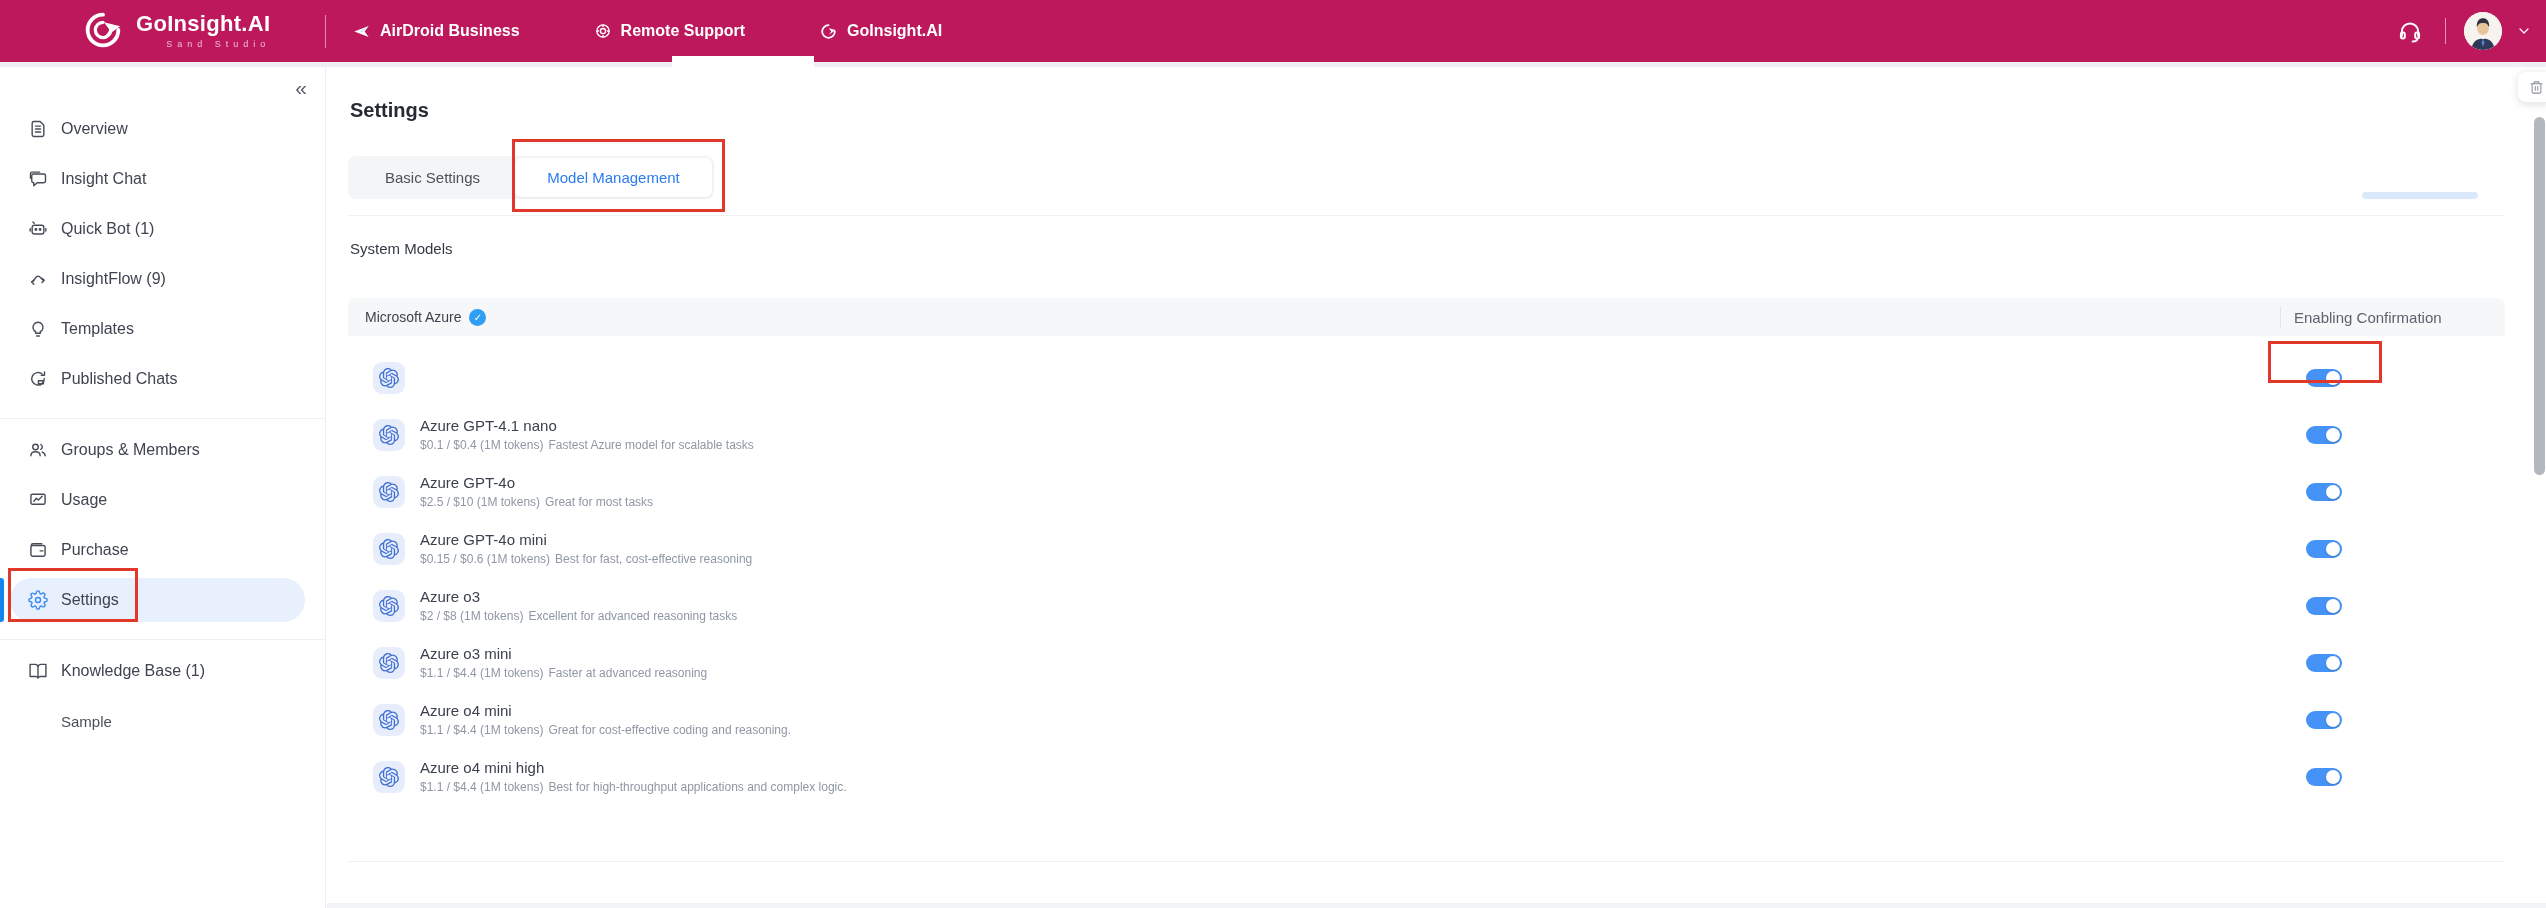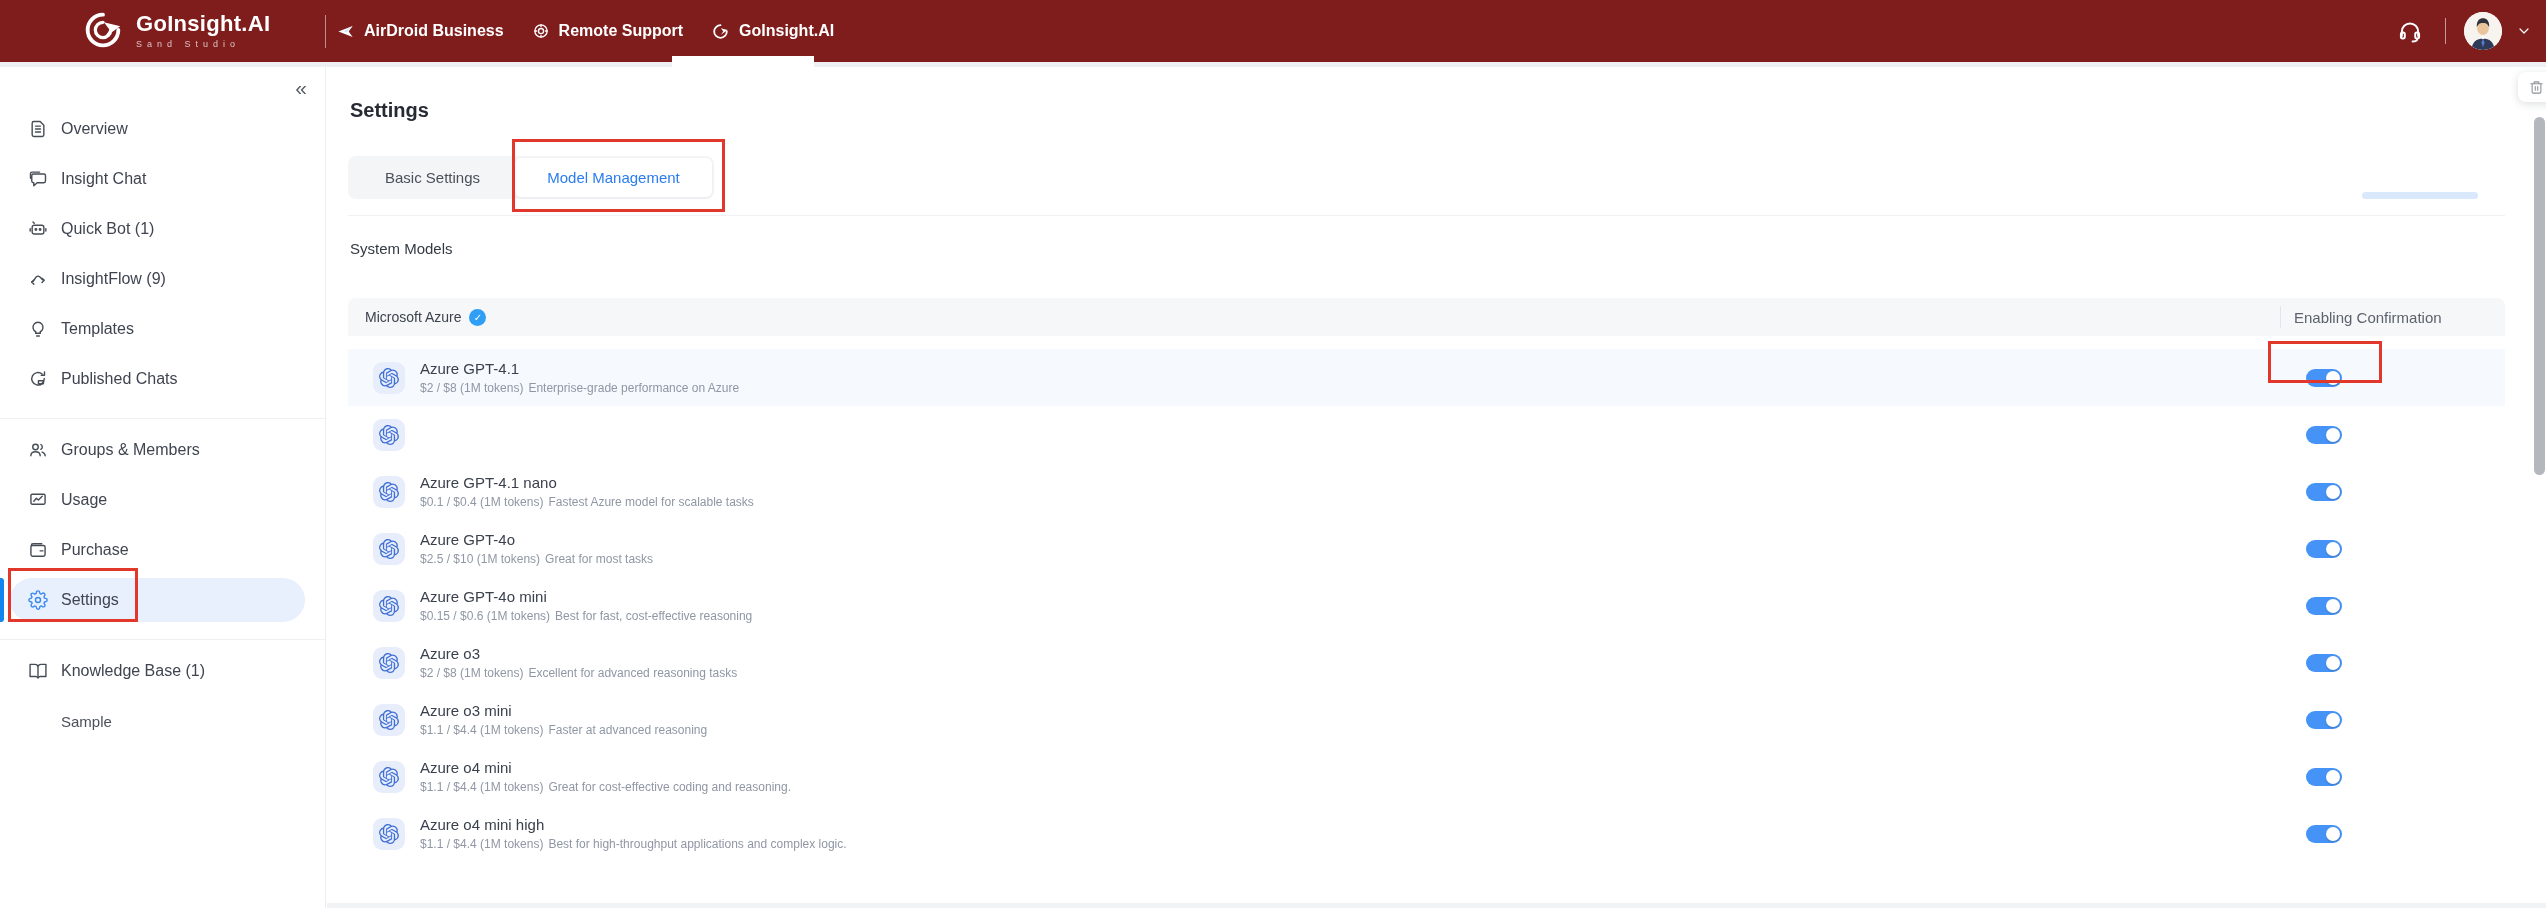--- a/index.html
+++ b/index.html
@@ -1,29 +1,29 @@
 <!DOCTYPE html>
 <html><head>
 <meta charset="utf-8">
 <style>
   * { margin:0; padding:0; box-sizing:border-box; }
   html,body { background:#ffffff; }
   body { font-family:"Liberation Sans","DejaVu Sans",sans-serif; }
   .app { position:relative; width:2546px; height:908px; overflow:hidden; background:#fff; }
 
   
-  .topbar { position:absolute; left:0; top:0; width:2546px; height:62px; background:#7f1d1d; z-index:5; }
+  .topbar { position:absolute; left:0; top:0; width:2546px; height:62px; background:#be185d; z-index:5;text-align:right; }
   .hdr-strip { position:absolute; left:0; top:62px; width:2546px; height:5px; background:#edeff2; z-index:4; }
   .brand { position:absolute; left:80px; top:7px; display:flex; align-items:center; cursor:pointer; }
   .brand-mark { width:46px; height:46px; }
   .brand-text { margin-left:10px; }
   .brand-name { color:#fff; font-size:22px; font-weight:bold; letter-spacing:.3px; line-height:24px; }
   .brand-sub { color:rgba(255,255,255,.72); font-size:9px; letter-spacing:5px; margin-top:3px; }
   .topbar-divider { position:absolute; left:325px; top:15px; width:1px; height:33px; background:rgba(255,255,255,.5); }
-  .topnav { position:absolute; left:336px; top:0; height:62px; display:flex; align-items:center; column-gap:28px; }
+  .topnav { position:absolute; left:352px; top:0; height:62px; display:flex; align-items:center; column-gap:74px; }
   .topnav-item { display:flex; align-items:center; gap:9px; color:#fff; font-size:16px; font-weight:600; cursor:pointer; white-space:nowrap; }
   .topnav-item svg { display:block; }
   .active-tab-tongue { position:absolute; left:672px; top:56px; width:142px; height:16px; background:#ffffff; z-index:6; }
   .topbar-right { position:absolute; right:14px; top:0; height:62px; display:flex; align-items:center; }
   .hdr-headset { margin-right:22px; cursor:pointer; }
   .hdr-vdiv { width:1px; height:26px; background:rgba(255,255,255,.55); margin-right:18px; }
   .avatar { width:38px; height:38px; border-radius:50%; overflow:hidden; background:#fdfdfd; cursor:pointer; flex:none; }
   .hdr-chevron { margin-left:14px; cursor:pointer; }
 
   
@@ -276,34 +276,20 @@
     <div class="table">
       <div class="t-head">
         <span class="provider">Microsoft Azure</span>
         <span class="v-badge">✓</span>
         <span class="col-div"></span>
         <span class="col-label">Enabling Confirmation</span>
       </div>
 
       <div class="t-body">
 
-        <div class="m-row hl">
-          <span class="m-icon">
-              <svg viewBox="0 0 24 24">
-                <use href="#icn-openai"></use>
-              </svg>
-            </span>
-          <span class="m-text">
-            <div class="m-name">Azure GPT-4.1</div>
-            <div class="m-desc"><span class="price">$2 / $8 (1M tokens)</span><span>Enterprise-grade performance on Azure</span></div>
-          </span>
-          <span class="switch">
-              <span class="knob"></span>
-            </span>
-        </div>
 
         <div class="m-row">
           <span class="m-icon">
               <svg viewBox="0 0 24 24">
                 <use href="#icn-openai"></use>
               </svg>
             </span>
           <span class="switch">
               <span class="knob"></span>
             </span>

